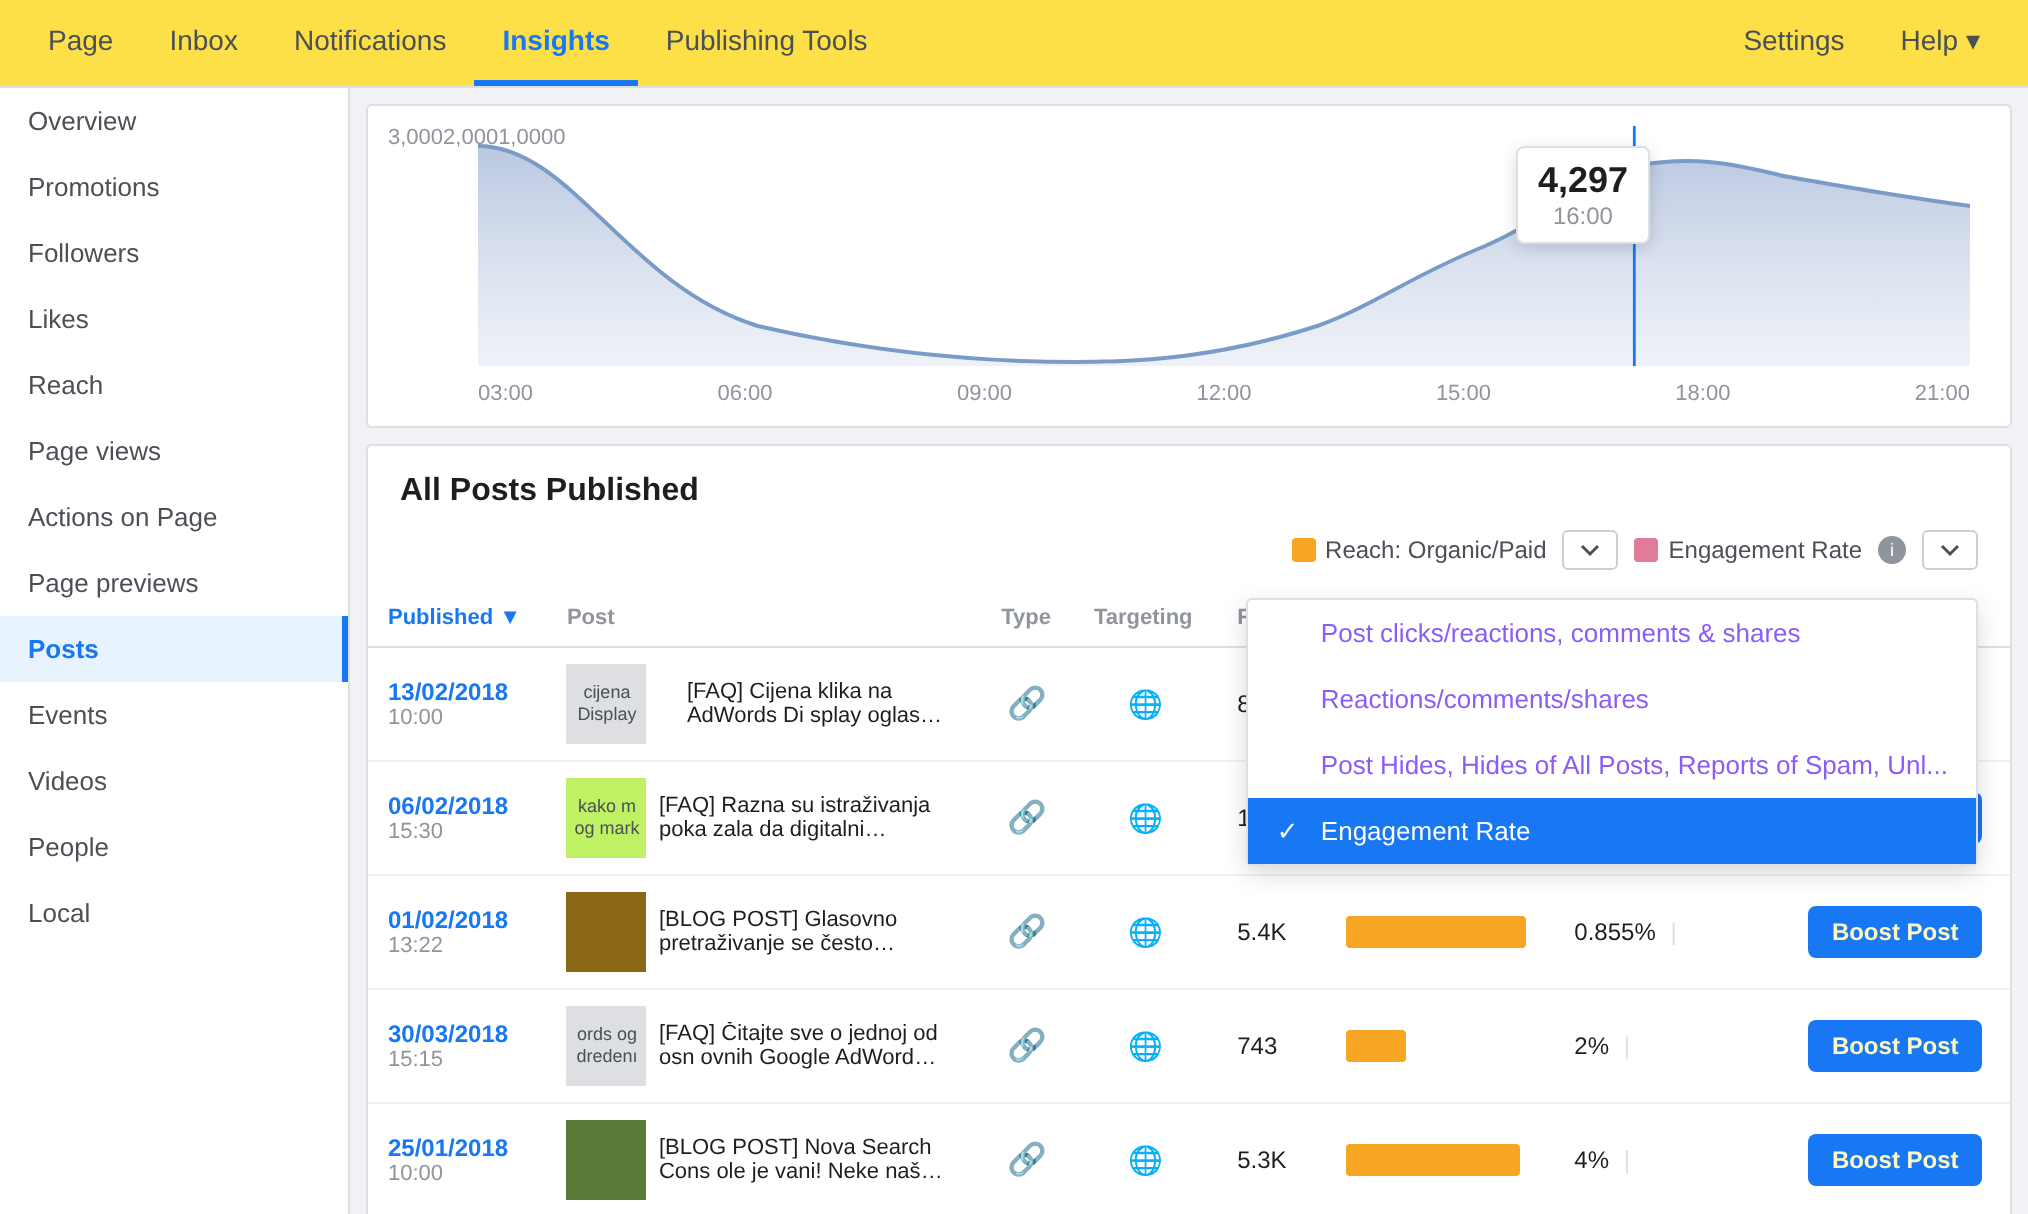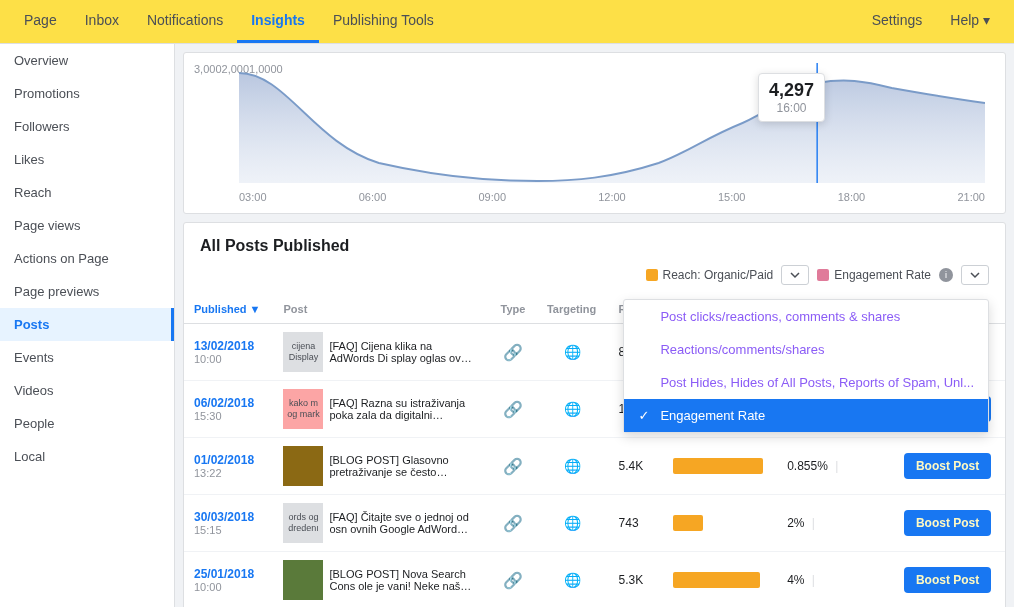--- a/index.html
+++ b/index.html
@@ -250,21 +250,21 @@
             <th></th>
           </tr>
         </thead>
         <tbody id="posts-tbody">
         <tr>
               <td>
                 <div style="color:#1877f2;font-weight:600;font-size:12px;">13/02/2018</div>
                 <div style="color:#90949c;font-size:11px;">10:00</div>
               </td>
               <td>
-                <div style="display:flex;align-items:center;gap:6px;max-width:190px;">
+                <div style="display:flex;align-items:center;gap:20px;max-width:190px;">
                   <div style="width:40px;height:40px;background:#dddfe2;flex-shrink:0;font-size:9px;color:#4b4f56;display:flex;align-items:center;justify-content:center;text-align:center;line-height:1.2;padding:2px;">cijena Display</div>
                   <span style="font-size:11px;color:#1c1e21;overflow:hidden;display:-webkit-box;-webkit-line-clamp:2;-webkit-box-orient:vertical;">[FAQ] Cijena klika na AdWords Di splay oglas ovisi o Quality Scoreu</span>
                 </div>
               </td>
               <td>
                 <div style="display:flex;justify-content:center;">
                   <span style="font-size:16px;color:#90949c;">🔗</span>
                 </div>
               </td>
               <td>
@@ -277,21 +277,21 @@
               <td></td>
               <td></td>
             </tr>
             <tr>
               <td>
                 <div style="color:#1877f2;font-weight:600;font-size:12px;">06/02/2018</div>
                 <div style="color:#90949c;font-size:11px;">15:30</div>
               </td>
               <td>
                 <div style="display:flex;align-items:center;gap:6px;max-width:190px;">
-                  <div style="width:40px;height:40px;background:#fca5a5;flex-shrink:0;font-size:9px;color:#4b4f56;display:flex;align-items:center;justify-content:center;text-align:center;line-height:1.2;padding:2px;">kako m og mark</div>
+                  <div style="width:40px;height:40px;background:#bef264;flex-shrink:0;font-size:9px;color:#4b4f56;display:flex;align-items:center;justify-content:center;text-align:center;line-height:1.2;padding:2px;">kako m og mark</div>
                   <span style="font-size:11px;color:#1c1e21;overflow:hidden;display:-webkit-box;-webkit-line-clamp:2;-webkit-box-orient:vertical;">[FAQ] Razna su istraživanja poka zala da digitalni marketing daje b</span>
                 </div>
               </td>
               <td>
                 <div style="display:flex;justify-content:center;">
                   <span style="font-size:16px;color:#90949c;">🔗</span>
                 </div>
               </td>
               <td>
                 <div style="display:flex;justify-content:center;">

